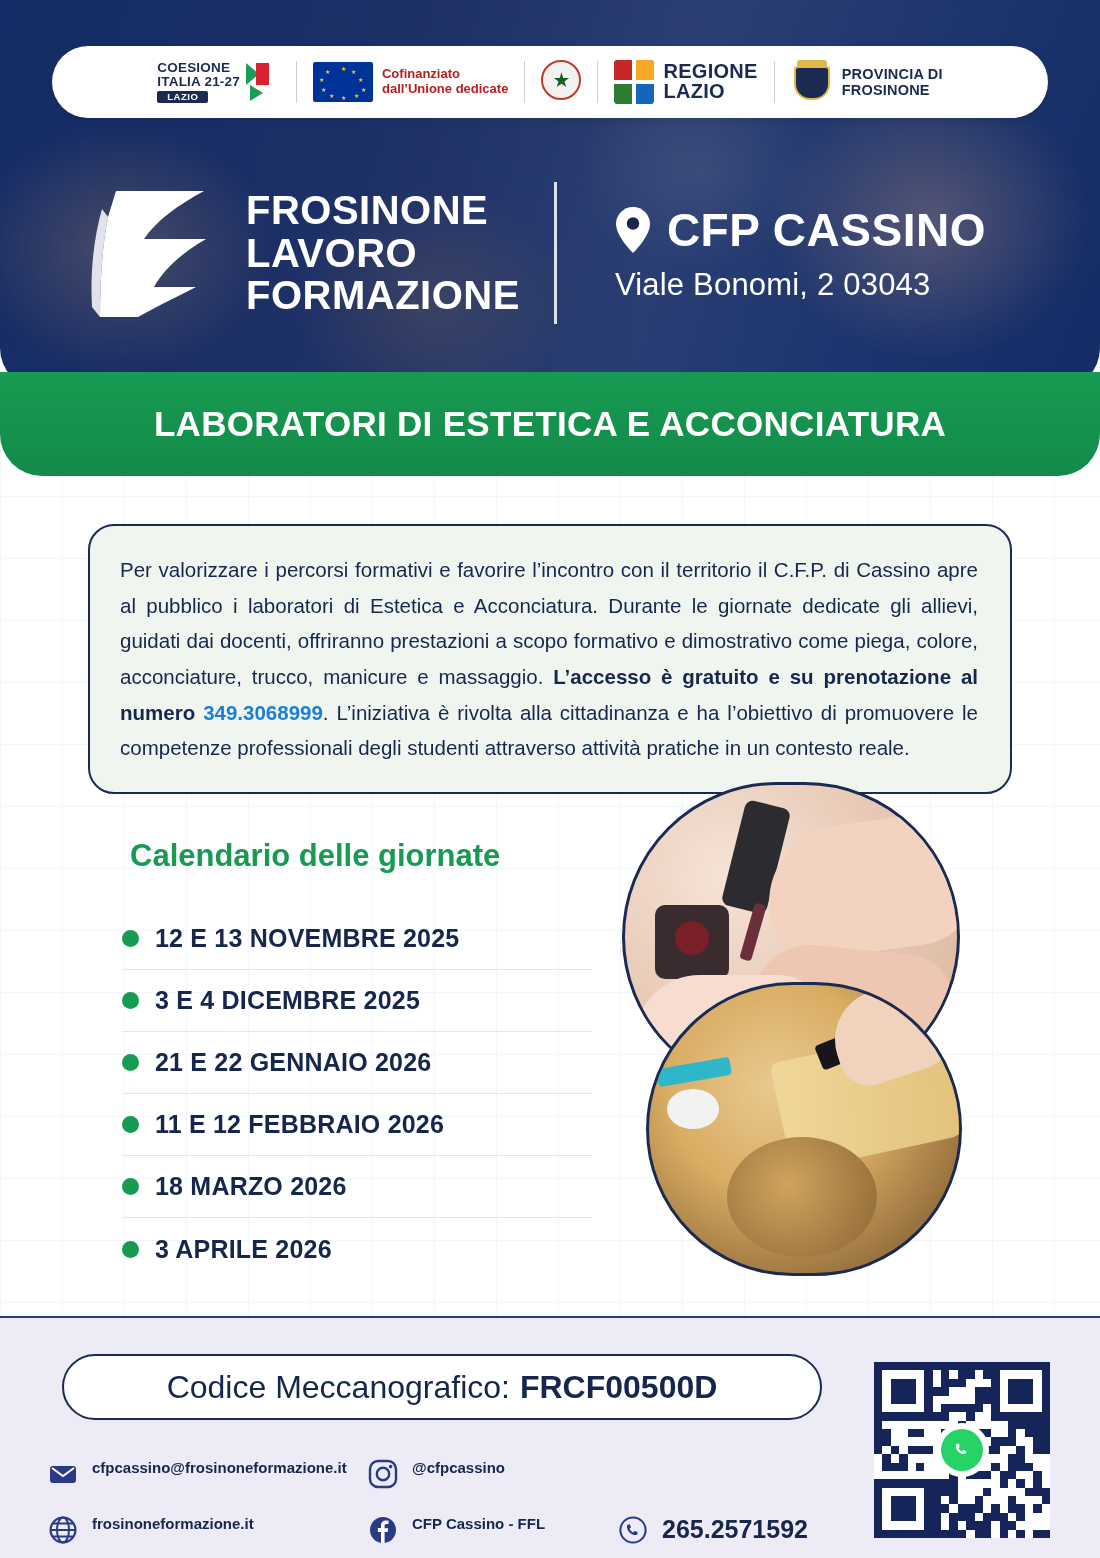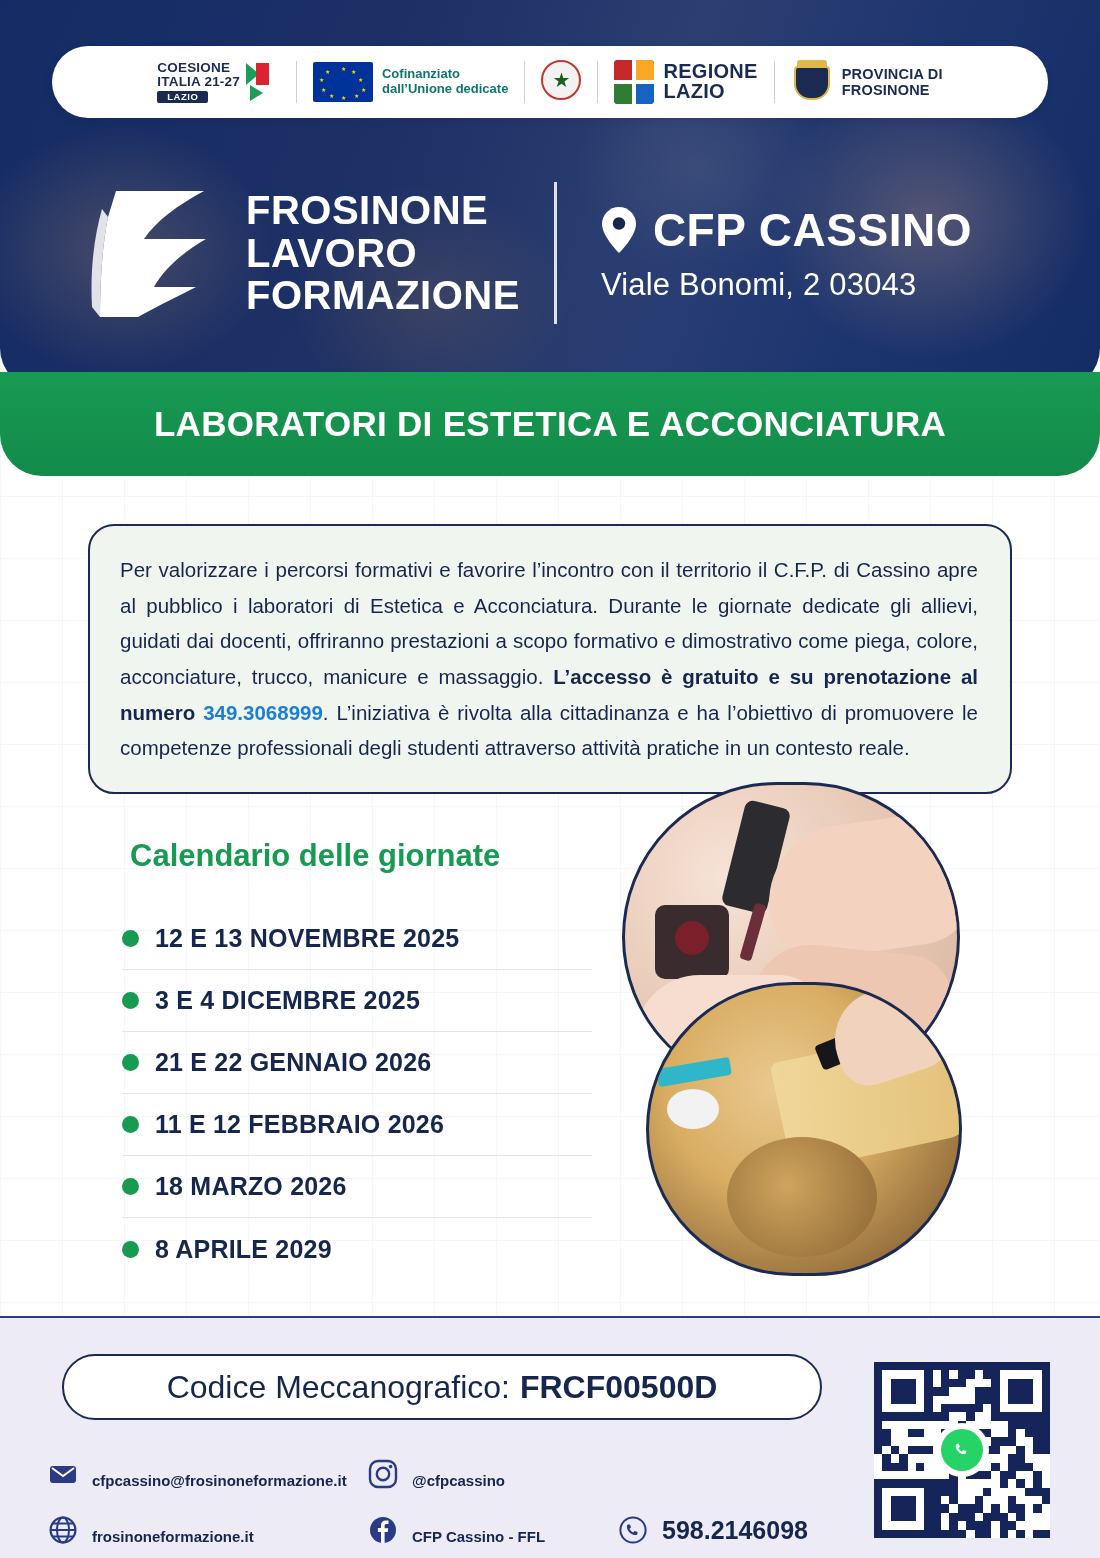--- a/index.html
+++ b/index.html
@@ -70,21 +70,21 @@
       clip-path: polygon(0 0, 100% 0, 100% 100%, 0 100%); }
   .coesione-mark .w { position: absolute; left: 4px; top: 22px; width: 0; height: 0;
       border-left: 13px solid #1b9c57; border-top: 8px solid transparent; border-bottom: 8px solid transparent; }
 
   .eu-flag {
     width: 60px; height: 40px; background: #003399; border-radius: 2px; position: relative;
   }
   .eu-flag .star {
     position: absolute; width: 4px; height: 4px; color: #FFCC00; font-size: 6px; line-height: 4px; text-align: center;
   }
-  .eu-txt { font-size: 13px; font-weight: 800; color: #0f766e; line-height: 1.15; }
+  .eu-txt { font-size: 13px; font-weight: 800; color: #b91c1c; line-height: 1.15; }
 
   .emblem {
     width: 40px; height: 44px; position: relative;
   }
   .emblem-circ {
     width: 40px; height: 40px; border-radius: 50%; background: #f2f2f2;
     border: 2px solid #c0392b; position: relative; overflow: hidden;
   }
   .emblem-star { position: absolute; left: 50%; top: 50%; transform: translate(-50%,-52%); color: #1b5e20; font-size: 20px; }
 
@@ -116,21 +116,21 @@
     position: absolute; top: 158px; left: 0; width: 1100px; height: 190px;
     display: flex; align-items: center;
   }
   .brand-left { display: flex; align-items: center; gap: 22px; padding-left: 86px; }
   .ffl-mark { width: 138px; height: 132px; position: relative; }
   .ffl-mark svg { width: 138px; height: 132px; display: block; }
   .ffl-name {
     color: #ffffff; font-size: 40px; font-weight: 800; line-height: 1.06; letter-spacing: .5px;
   }
   .brand-divider { width: 3px; height: 142px; background: rgba(255,255,255,.85); margin-left: 34px; }
-  .brand-right { padding-left: 44px; }
+  .brand-right { padding-left: 58px; }
   .cfp-line { display: flex; align-items: center; gap: 16px; }
   .pin-icon { width: 36px; height: 46px; }
   .cfp-title { color: #fff; font-size: 46px; font-weight: 800; letter-spacing: .5px; }
   .cfp-addr { color: #fff; font-size: 31px; font-weight: 400; margin-top: 10px; letter-spacing: .2px; }
 
   
   .green-bar {
     position: absolute; top: 372px; left: 0; width: 1100px; height: 104px;
     background: linear-gradient(180deg, #179b52 0%, #138a4a 100%);
     border-bottom-left-radius: 42px; border-bottom-right-radius: 42px;
@@ -238,21 +238,21 @@
   .code-pill {
     position: absolute; left: 62px; top: 36px; width: 760px; height: 66px;
     border: 2px solid #1b2a52; border-radius: 34px; background: #ffffff;
     display: flex; align-items: center; justify-content: center; gap: 10px;
   }
   .code-label { font-size: 32px; color: #16264d; font-weight: 400; }
   .code-value { font-size: 32px; color: #16264d; font-weight: 800; }
 
   .contacts { position: absolute; left: 48px; top: 128px; width: 800px; }
   .crow { display: flex; align-items: center; height: 56px; }
-  .cgrp { display: flex; align-items: flex-end; gap: 14px; }
+  .cgrp { display: flex; align-items: flex-start; gap: 14px; }
   .cgrp.c1 { width: 320px; }
   .cgrp.c2 { width: 250px; }
   .cgrp.c3 { width: 230px; }
   .ctext { font-size: 15px; color: #16264d; font-weight: 600; }
   .ctext.big { font-size: 25px; font-weight: 800; }
   .icon-sq { width: 30px; height: 30px; flex: 0 0 auto; }
 
   
   .qr {
     position: absolute; right: 50px; top: 44px; width: 176px; height: 176px;
@@ -413,21 +413,21 @@
     <div class="cal-item">
       <span class="cal-dot"></span>
       <span class="cal-text">11 E 12 FEBBRAIO 2026</span>
     </div>
     <div class="cal-item">
       <span class="cal-dot"></span>
       <span class="cal-text">18 MARZO 2026</span>
     </div>
     <div class="cal-item">
       <span class="cal-dot"></span>
-      <span class="cal-text">8 APRILE 2029</span>
+      <span class="cal-text">3 APRILE 2026</span>
     </div>
   </div>
 
   <div class="photo-stack">
     <div class="photo-top">
       <span class="pot">
           <span class="pot-in"></span>
         </span>
       <span class="nail-bottle"></span>
       <span class="brush"></span>
@@ -496,21 +496,21 @@
           </span>
           <span class="ctext">CFP Cassino - FFL</span>
         </div>
         <div class="cgrp c3">
           <span class="icon-sq">
             <svg viewBox="0 0 30 30" width="30" height="30" xmlns="http://www.w3.org/2000/svg">
               <circle cx="15" cy="15" r="12.6" fill="none" stroke="#2b3a85" stroke-width="2"></circle>
               <path d="M10.5 9.5c-.9 0-1.6.9-1.6 2 0 4.4 4.2 8.6 8.6 8.6 1.1 0 2-.7 2-1.6v-1.6l-3-1-1.3 1.5c-1.6-.8-2.9-2.1-3.7-3.7l1.5-1.3-1-3z" fill="#2b3a85"></path>
             </svg>
           </span>
-          <span class="ctext big">598.2146098</span>
+          <span class="ctext big">265.2571592</span>
         </div>
       </div>
 
     </div>
 
     <div class="qr" id="qr" style="position: absolute;">
       <div class="wa">
         <div class="dot">
           <svg viewBox="0 0 24 24" width="26" height="26" xmlns="http://www.w3.org/2000/svg">
             <path d="M7.6 6.2c-.8 0-1.4.8-1.4 1.8 0 4 3.8 7.8 7.8 7.8 1 0 1.8-.6 1.8-1.4v-1.4l-2.7-.9-1.2 1.4c-1.4-.7-2.6-1.9-3.3-3.3l1.4-1.2-.9-2.7z" fill="#ffffff"></path>

